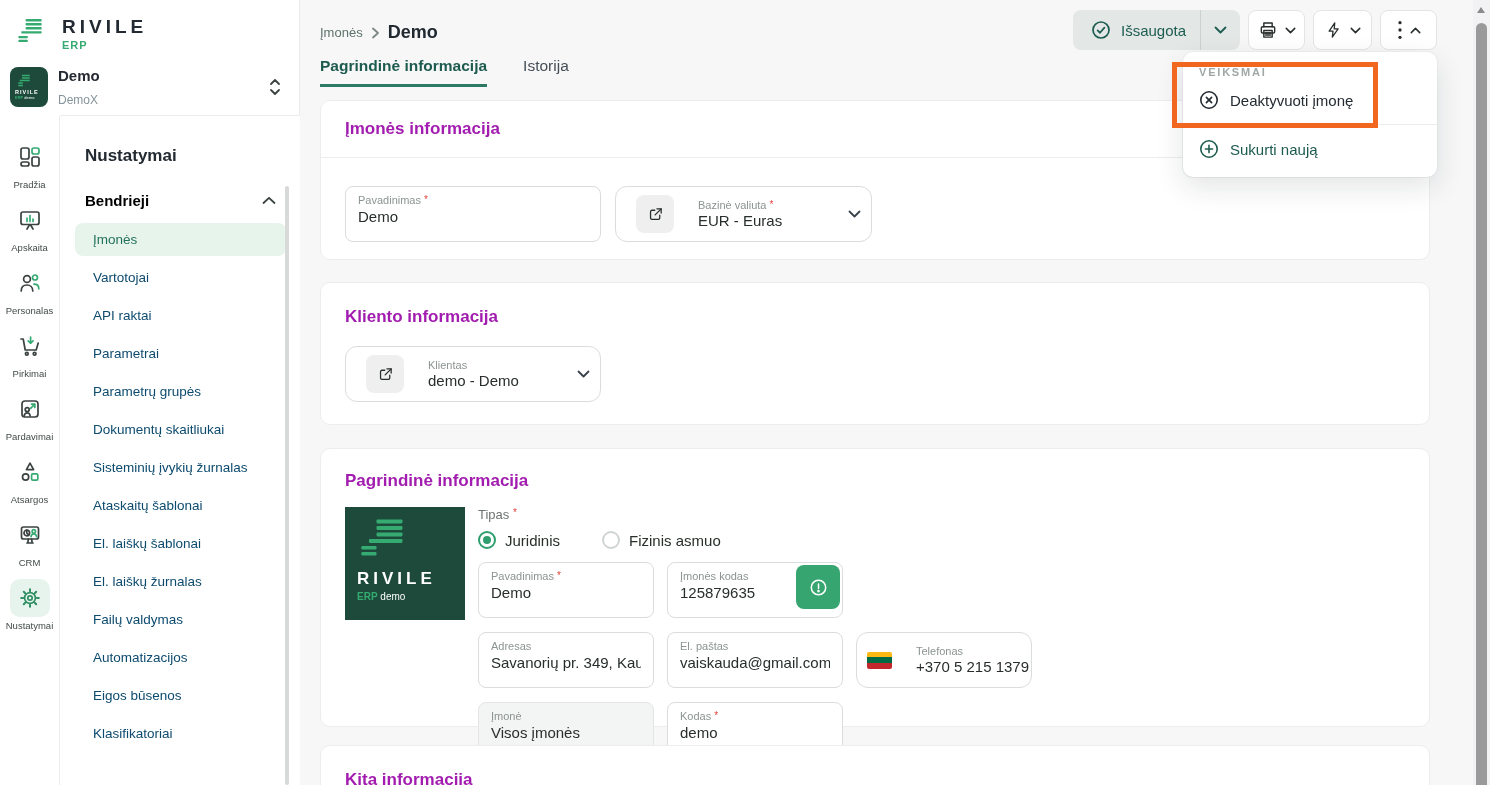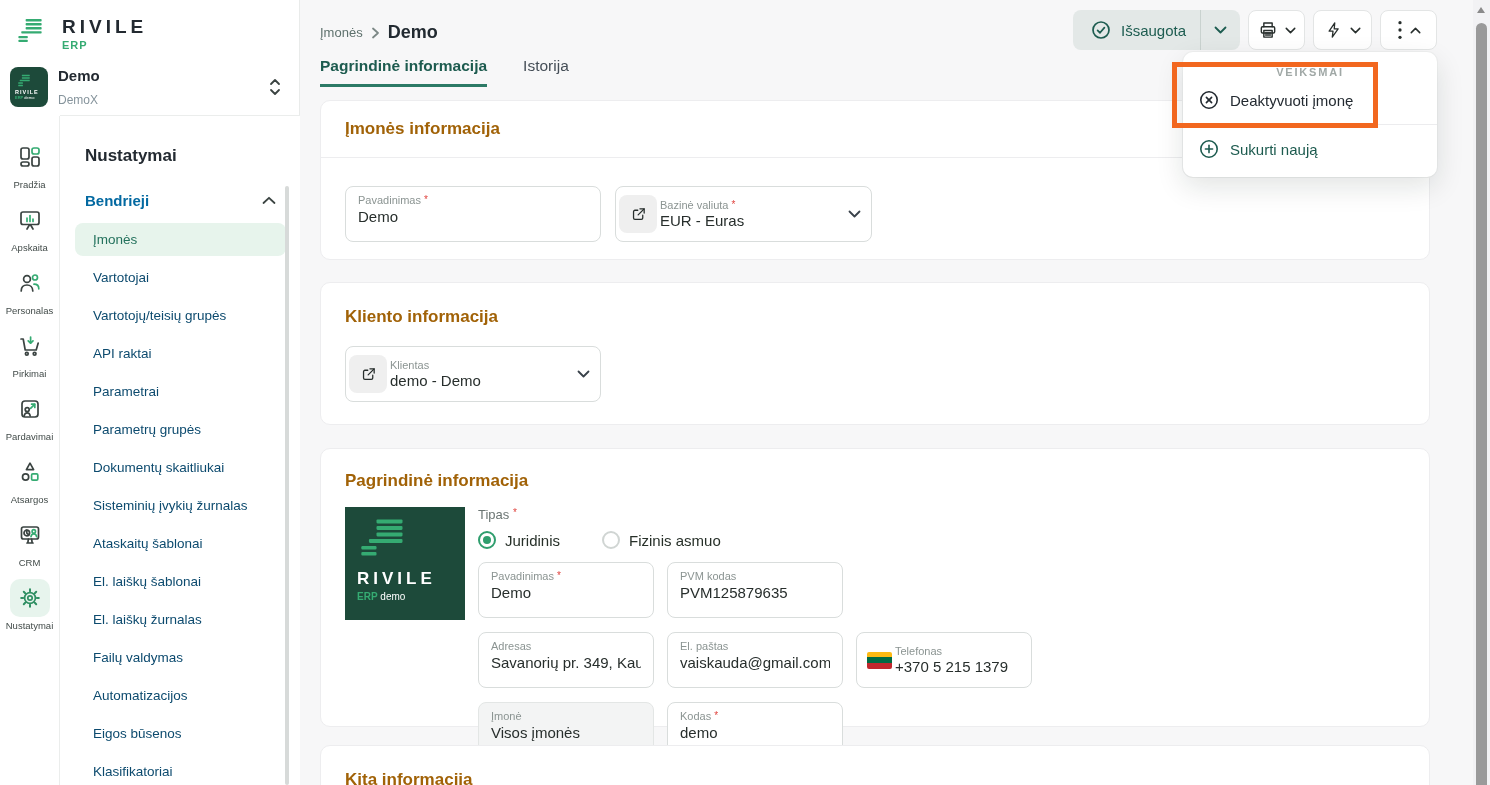--- a/index.html
+++ b/index.html
@@ -27,21 +27,21 @@
 
   .rail { position:absolute; left:0; top:116px; bottom:0; width:60px; border-right:1px solid #ebedec; display:flex; flex-direction:column; align-items:center; padding-top:22px; gap:11px; background:#fff; }
   .rail-item { width:56px; display:flex; flex-direction:column; align-items:center; gap:3px; cursor:pointer; }
   .rail-ic { width:40px; height:38px; display:flex; align-items:center; justify-content:center; border-radius:10px; color:#3a4341; }
   .rail-item.active .rail-ic { background:#e7f4ed; color:#2f8f63; }
   .rail-label { font-size:9.5px; color:#424b49; text-align:center; }
 
   .menu { position:absolute; left:61px; top:116px; width:239px; bottom:0; background:#fff; }
   .menu-title { font-size:17px; font-weight:700; color:#232a31; margin:30px 0 0 24px; }
   .menu-group { display:flex; align-items:center; justify-content:space-between; margin:26px 24px 0 24px; cursor:pointer; }
-  .menu-group .g-label { font-size:15px; font-weight:700; color:#0369a1; }
+  .menu-group .g-label { font-size:15px; font-weight:700; color:#000000; }
   .menu-items { margin:14px 14px 0 14px; }
   .menu-item { height:33px; margin-bottom:5px; display:flex; align-items:center; padding-left:18px; border-radius:8px; font-size:13.5px; color:#0c4a6e; cursor:pointer; white-space:nowrap; }
   .menu-item.active { background:#e7f4ec; color:#23715c; }
   .side-scroll { position:absolute; left:224px; top:70px; width:4px; height:599px; background:#d7dad9; border-radius:2px; }
 
   
   .main { position:absolute; left:300px; top:0; right:0; bottom:0; }
   .breadcrumb { position:absolute; left:20px; top:22px; display:flex; align-items:center; gap:8px; }
   .bc-parent { font-size:13px; color:#5e716d; cursor:pointer; }
   .bc-sep { color:#7c8886; }
@@ -57,44 +57,44 @@
   .btn-saved .txt { font-size:15px; margin-left:10px;text-align:right; }
   .btn-saved .lead { margin-left:18px; display:flex; }
   .btn-saved .split { margin-left:auto; width:40px; height:40px; border-left:1px solid #c9d2cf; display:flex; align-items:center; justify-content:center; }
   .btn-sq { position:absolute; top:0; height:40px; background:#fff; border:1px solid #e3e5e5; border-radius:8px; display:flex; align-items:center; justify-content:center; gap:7px; color:#272e2c; cursor:pointer; }
   .b-print { left:175px; width:57px; }
   .b-bolt  { left:240px; width:59px; }
   .b-kebab { left:307px; width:57px; }
 
   
   .dropdown { position:absolute; left:883px; top:52px; width:254px; background:#fff; border-radius:10px; box-shadow:0 10px 28px rgba(20,30,28,.12), 0 0 0 1px #f0f1f1; z-index:50; padding-bottom:8px; }
-  .dd-header { font-size:11px; font-weight:700; letter-spacing:1.8px; color:#a0a8a6; padding:14px 16px 2px 16px;text-align:center; }
+  .dd-header { font-size:11px; font-weight:700; letter-spacing:1.8px; color:#a0a8a6; padding:14px 16px 2px 16px; }
   .dd-item { display:flex; align-items:center; gap:11px; padding:10px 16px; font-size:15px; cursor:pointer; }
   .dd-item.dark { color:#232a31; }
   .dd-item.green { color:#1d5b4f; }
   .dd-divider { border-top:1px solid #ececee; margin:4px 0; }
   .annotation { position:absolute; left:872px; top:62px; width:206px; height:66px; border:5px solid #f2671f; z-index:60; pointer-events:none; }
 
   
   .card { position:absolute; left:20px; width:1110px; background:#fff; border:1px solid #ededef; border-radius:10px; }
-  .card-title { font-size:17px; font-weight:700; color:#a16207; }
+  .card-title { font-size:17px; font-weight:700; color:#a21caf; }
   .c1 { top:100px; height:160px; }
   .c1 .head { padding:18px 24px; border-bottom:1px solid #ededef; }
   .c1 .body { padding:28px 24px 0 24px; display:flex; gap:14px; }
   .c2 { top:282px; height:143px; padding:24px; }
   .c3 { top:448px; height:279px; padding:22px 24px; }
   .c4 { top:745px; height:100px; padding:24px; }
 
   
   .field { position:relative; background:#fff; border:1px solid #d9dddc; border-radius:8px; height:56px; padding:7px 12px 0 12px; overflow:hidden; }
   .field .flabel { font-size:11px; color:#8b9492; white-space:nowrap; }
   .field .fvalue { font-size:15px; color:#272e2c; margin-top:2px; white-space:nowrap; overflow:hidden; }
   .req { color:#e0443f; font-size:10px; vertical-align:top; }
   .w256 { width:256px; } .w257 { width:257px; } .w176 { width:176px; }
-  .field.with-prefix { display:flex; align-items:center; gap:3px; padding:0 10px 0 3px; }
+  .field.with-prefix { display:flex; align-items:center; gap:24px; padding:0 10px 0 20px;border-radius:12px; }
   .prefix-btn { width:38px; height:38px; background:#efefef; border-radius:8px; display:flex; align-items:center; justify-content:center; color:#272e2c; flex:none; cursor:pointer; }
   .field .stack { flex:1; padding-top:0; }
   .field .stack .fvalue { margin-top:1px; }
   .field .chev { color:#39424a; margin-left:auto; flex:none; cursor:pointer; }
   .field.disabled { background:#f3f4f4; border-color:#e3e6e5; }
   .info-btn { position:absolute; right:2px; top:2px; width:44px; height:44px; border-radius:8px; background:#36a56f; display:flex; align-items:center; justify-content:center; color:#fff; cursor:pointer; }
   .flag { width:25px; height:17px; border-radius:2px; overflow:hidden; flex:none; display:flex; flex-direction:column; }
   .flag i { flex:1; }
 
   
@@ -279,21 +279,20 @@
         <span class="g-label">Bendrieji</span>
         <span>
           <svg width="14" height="9" viewBox="0 0 14 9" fill="none" stroke="#3a4341" stroke-width="1.8" stroke-linecap="round" stroke-linejoin="round">
               <polyline points="1.5,7 7,1.8 12.5,7"></polyline>
             </svg>
         </span>
       </div>
       <div class="menu-items">
         <div class="menu-item active">Įmonės</div>
         <div class="menu-item">Vartotojai</div>
-        <div class="menu-item">Vartotojų/teisių grupės</div>
         <div class="menu-item">API raktai</div>
         <div class="menu-item">Parametrai</div>
         <div class="menu-item">Parametrų grupės</div>
         <div class="menu-item">Dokumentų skaitliukai</div>
         <div class="menu-item">Sisteminių įvykių žurnalas</div>
         <div class="menu-item">Ataskaitų šablonai</div>
         <div class="menu-item">El. laiškų šablonai</div>
         <div class="menu-item">El. laiškų žurnalas</div>
         <div class="menu-item">Failų valdymas</div>
         <div class="menu-item">Automatizacijos</div>
@@ -488,22 +487,31 @@
               <span class="rdot"></span>
               <span class="rlabel">Fizinis asmuo</span>
             </label>
           </div>
           <div class="form-row">
             <div class="field w176">
               <div class="flabel"><span>Pavadinimas</span> <span class="req">*</span></div>
               <div class="fvalue">Demo</div>
             </div>
             <div class="field w176">
-              <div class="flabel">PVM kodas</div>
-              <div class="fvalue">PVM125879635</div>
+              <div class="flabel">Įmonės kodas</div>
+              <div class="fvalue">125879635</div>
+              <span class="info-btn">
+                <span>
+                  <svg width="19" height="19" viewBox="0 0 20 20" fill="none" stroke="#fff" stroke-width="1.6" stroke-linecap="round">
+                    <circle cx="10" cy="10" r="7.6"></circle>
+                      <line x1="10" y1="6.2" x2="10" y2="11"></line>
+                      <circle cx="10" cy="13.8" r="0.6" fill="#fff"></circle>
+                  </svg>
+                </span>
+              </span>
             </div>
           </div>
           <div class="form-row">
             <div class="field w176">
               <div class="flabel">Adresas</div>
               <div class="fvalue">Savanorių pr. 349, Kaun</div>
             </div>
             <div class="field w176">
               <div class="flabel">El. paštas</div>
               <div class="fvalue">vaiskauda@gmail.com</div>

